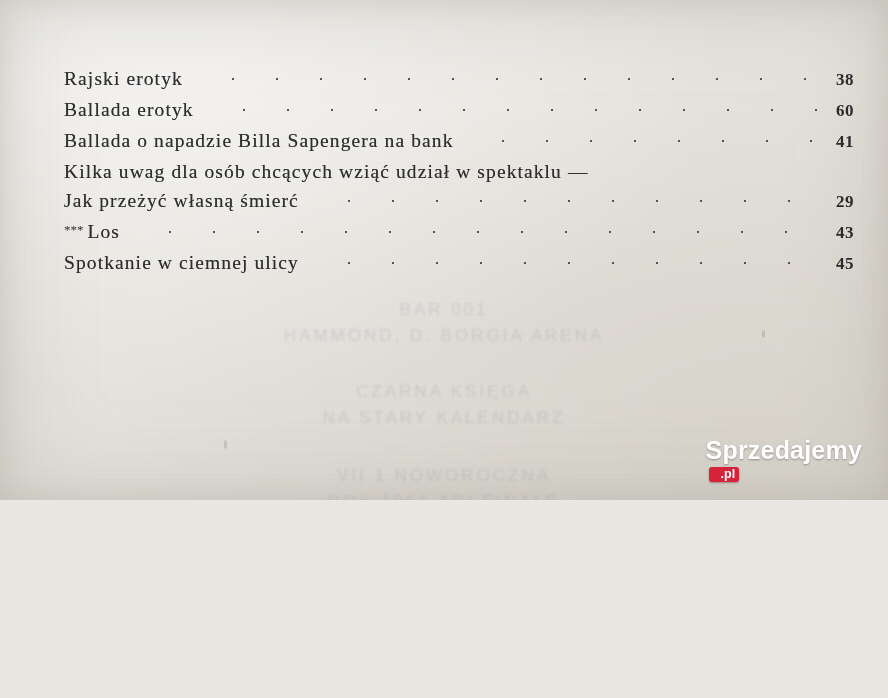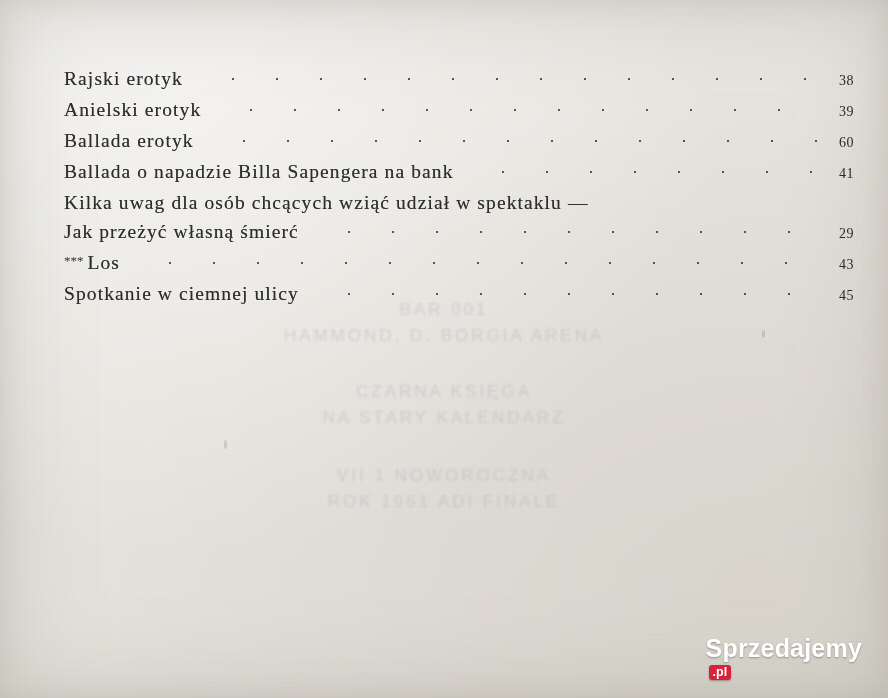--- a/index.html
+++ b/index.html
@@ -9,21 +9,21 @@
   body {
     width: 888px;
     height: 698px;
     overflow: hidden;
     font-family: "Liberation Serif", serif;
     background: #e9e7e2;
   }
   #page {
     position: relative;
     width: 888px;
-    height: 698px;
+    height: 500px;
     background:
       radial-gradient(ellipse at 20% 12%, rgba(255,255,255,0.55), rgba(255,255,255,0) 55%),
       radial-gradient(ellipse at 85% 85%, rgba(205,200,190,0.45), rgba(255,255,255,0) 60%),
       linear-gradient(160deg, #eceae5 0%, #e7e4de 45%, #e2dfd8 100%);
     overflow: hidden;
   }
   
   #grain {
     position: absolute;
     inset: 0;
@@ -68,22 +68,22 @@
     top: -3px;
     height: 6px;
     background-image: radial-gradient(circle, #3a3a3c 1.1px, rgba(0,0,0,0) 1.4px);
     background-size: 44px 6px;
     background-position: 16px center;
     background-repeat: repeat-x;
     opacity: 0.85;
   }
   .toc-page {
     font-family: "Liberation Serif", serif;
-    font-weight: normal;
-    font-size: 14px;
+    font-weight: bold;
+    font-size: 17px;
     letter-spacing: 0.5px;
     min-width: 26px;
     text-align: right;
     color: #232325;
   }
   .toc-row.continued .toc-leader { background: none; }
   .toc-row.continuation {
     margin-top: -2px;
   }
   .stars {
@@ -136,21 +136,21 @@
     text-shadow: 0 1px 2px rgba(90,90,90,0.55);
   }
   #watermark .wm-badge {
     margin-left: 3px;
     margin-top: 2px;
     background: #d6233a;
     color: #ffffff;
     font-size: 12.5px;
     font-weight: bold;
     border-radius: 3px;
-    padding: 1px 4px 2px 4px;
+    padding: 1px 4px 2px 12px;
     line-height: 1;
     box-shadow: 0 1px 2px rgba(80,30,35,0.4);
   }
 
   
   .speck { position: absolute; background: rgba(120,115,105,0.25); border-radius: 50%; }
 </style>
 </head>
 <body>
 
@@ -166,25 +166,20 @@
   </div>
 
   <div id="toc">
 
     <div class="toc-row">
       <span class="toc-title">Rajski  erotyk</span>
       <span class="toc-leader"></span>
       <span class="toc-page">38</span>
     </div>
 
-    <div class="toc-row">
-      <span class="toc-title">Anielski  erotyk</span>
-      <span class="toc-leader"></span>
-      <span class="toc-page">39</span>
-    </div>
 
     <div class="toc-row">
       <span class="toc-title">Ballada  erotyk</span>
       <span class="toc-leader"></span>
       <span class="toc-page">60</span>
     </div>
 
     <div class="toc-row">
       <span class="toc-title">Ballada o napadzie Billa Sapengera na bank</span>
       <span class="toc-leader"></span>

